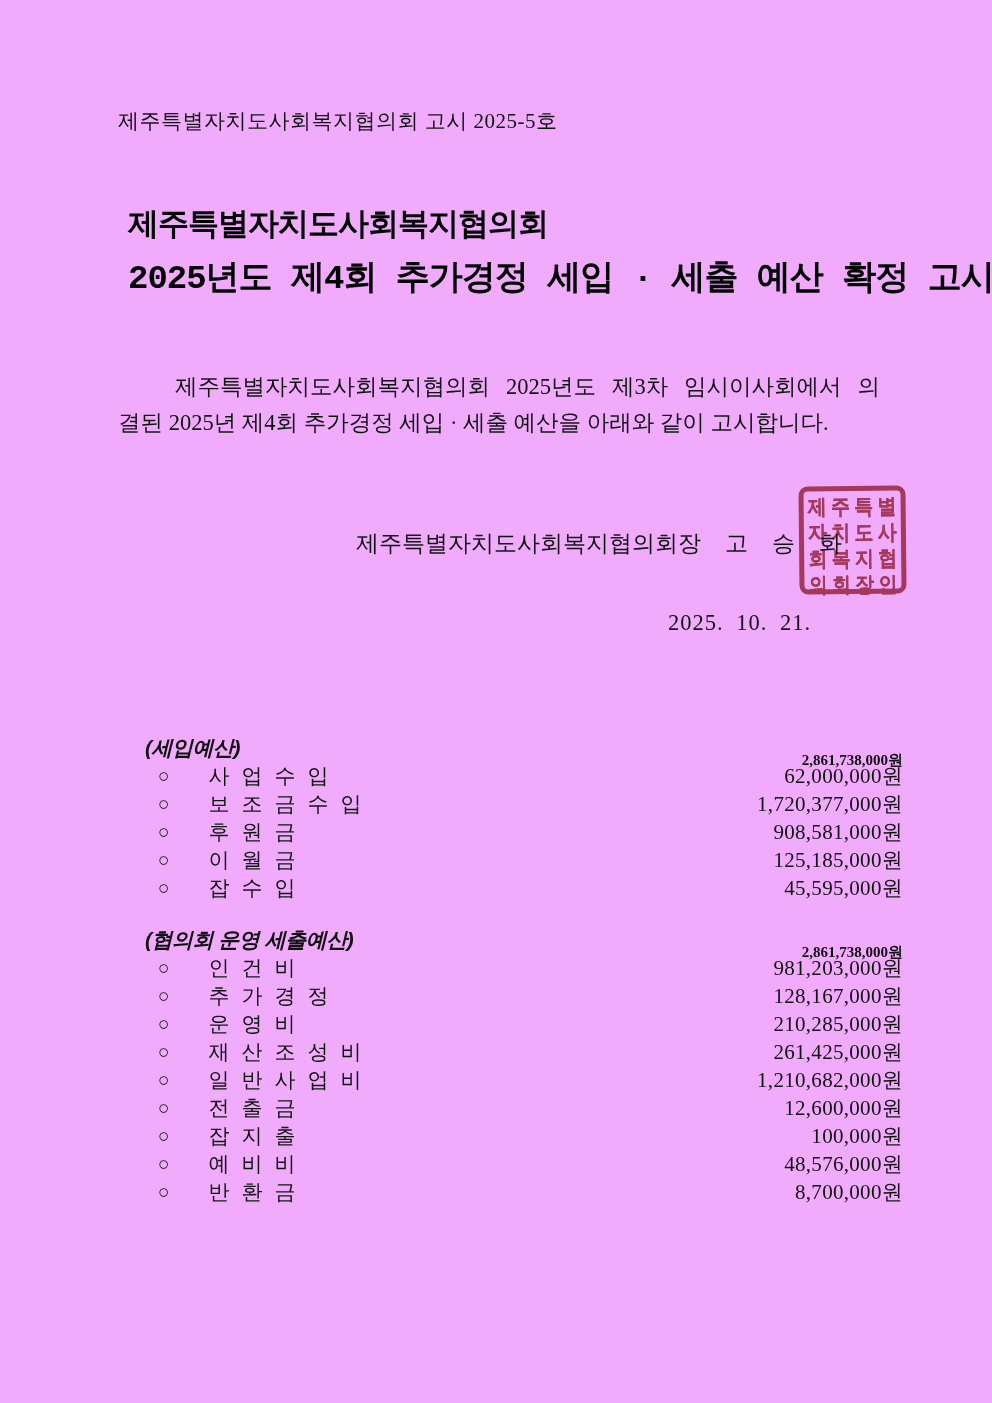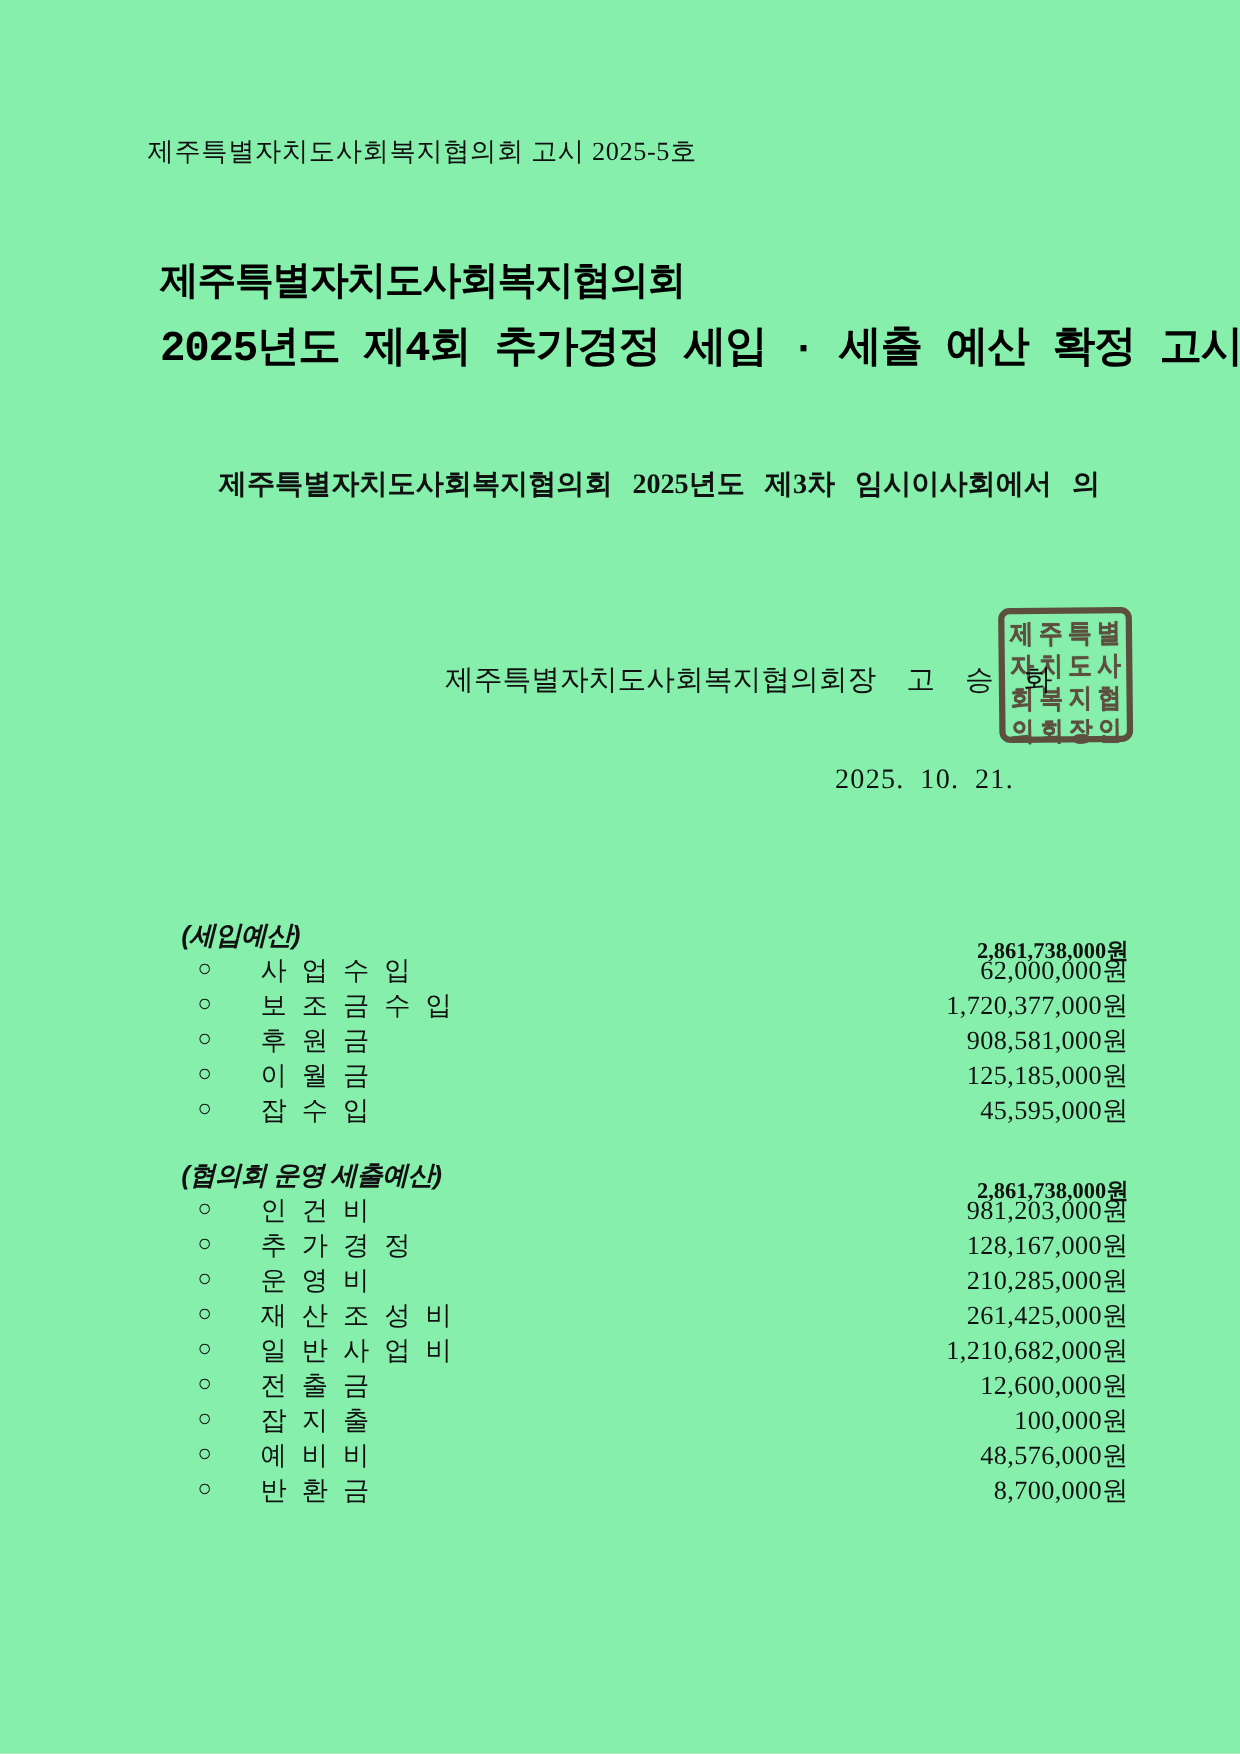--- a/index.html
+++ b/index.html
@@ -1,42 +1,42 @@
 <!DOCTYPE html>
 <html lang="ko" style="--seal-color: #a8474f;"><head>
 <meta charset="utf-8">
 <style>
   * { margin:0; padding:0; box-sizing:border-box; }
   html,body { background:#e9e9e9; }
   .page {
     position:relative;
     width:992px; height:1403px;
     margin:0 auto;
-    background:#86efac;
+    background:#f0abfc;
     color:#111111;
     font-family:"Liberation Serif","DejaVu Serif",serif;
     overflow:hidden;
   }
   
   .doc-number {
     position:absolute; left:118px; top:107px;
     font-size:21px; letter-spacing:0.5px; white-space:nowrap;
   }
   
   .title-line {
     position:absolute; left:128px;
     font-family:Liberation Mono, monospace;
     font-weight:900; letter-spacing:-1px; white-space:nowrap; color:#000;
   }
   .title-line.l1 { top:203px; font-size:31px; }
   .title-line.l2 { top:254px; font-size:34px; }
   
   .body-par {
     position:absolute; left:118px; top:369px; width:762px;
-    font-size:22.5px; line-height:36px;font-weight:bold;
+    font-size:22.5px; line-height:36px;
   }
   .body-par .ln1 {
     display:block; text-indent:57px;
     text-align:justify; text-align-last:justify;
     word-spacing:2px;
   }
   .body-par .ln2 { display:block; }
   
   .sign-row {
     position:absolute; left:356px; top:528px;
@@ -81,21 +81,21 @@
   .budget-block.income  { top:734px; }
   .budget-block.expense { top:926px; }
   .budget-header {
     display:flex; align-items:center; height:28px;
   }
   .budget-header .hdr-label {
     font-family:"Liberation Sans","DejaVu Sans",sans-serif;
     font-weight:700; font-size:21px; letter-spacing:-0.5px;font-style:italic;
   }
   .budget-header .hdr-total {
-    margin-left:auto; font-weight:700; font-size:18px;margin-top:24px;
+    margin-left:auto; font-weight:700; font-size:15px;margin-top:24px;
   }
   .b-row {
     display:flex; align-items:center; height:28px; padding-left:13px;
     font-size:21px;
   }
   .b-row .bullet { font-size:19px; margin-right:14px; }
   .b-row .b-label { letter-spacing:12px;margin-left:25px; }
   .b-row .b-amount { margin-left:auto; letter-spacing:0.3px; }
 </style>
 </head>
@@ -103,20 +103,21 @@
 
 <div class="page">
 
   <div class="doc-number">제주특별자치도사회복지협의회 고시 2025-5호</div>
 
   <div class="title-line l1">제주특별자치도사회복지협의회</div>
   <div class="title-line l2">2025년도 제4회 추가경정 세입 · 세출 예산 확정 고시</div>
 
   <p class="body-par">
     <span class="ln1">제주특별자치도사회복지협의회 2025년도 제3차 임시이사회에서 의</span>
+    <span class="ln2">결된 2025년 제4회 추가경정 세입 · 세출 예산을 아래와 같이 고시합니다.</span>
   </p>
 
   <div class="sign-row">
     <span>제주특별자치도사회복지협의회장</span>
     <span class="signer-name-char">고</span>
     <span class="signer-name-char">승</span>
     <span class="signer-name-char">화</span>
   </div>
 
   <div class="seal">

